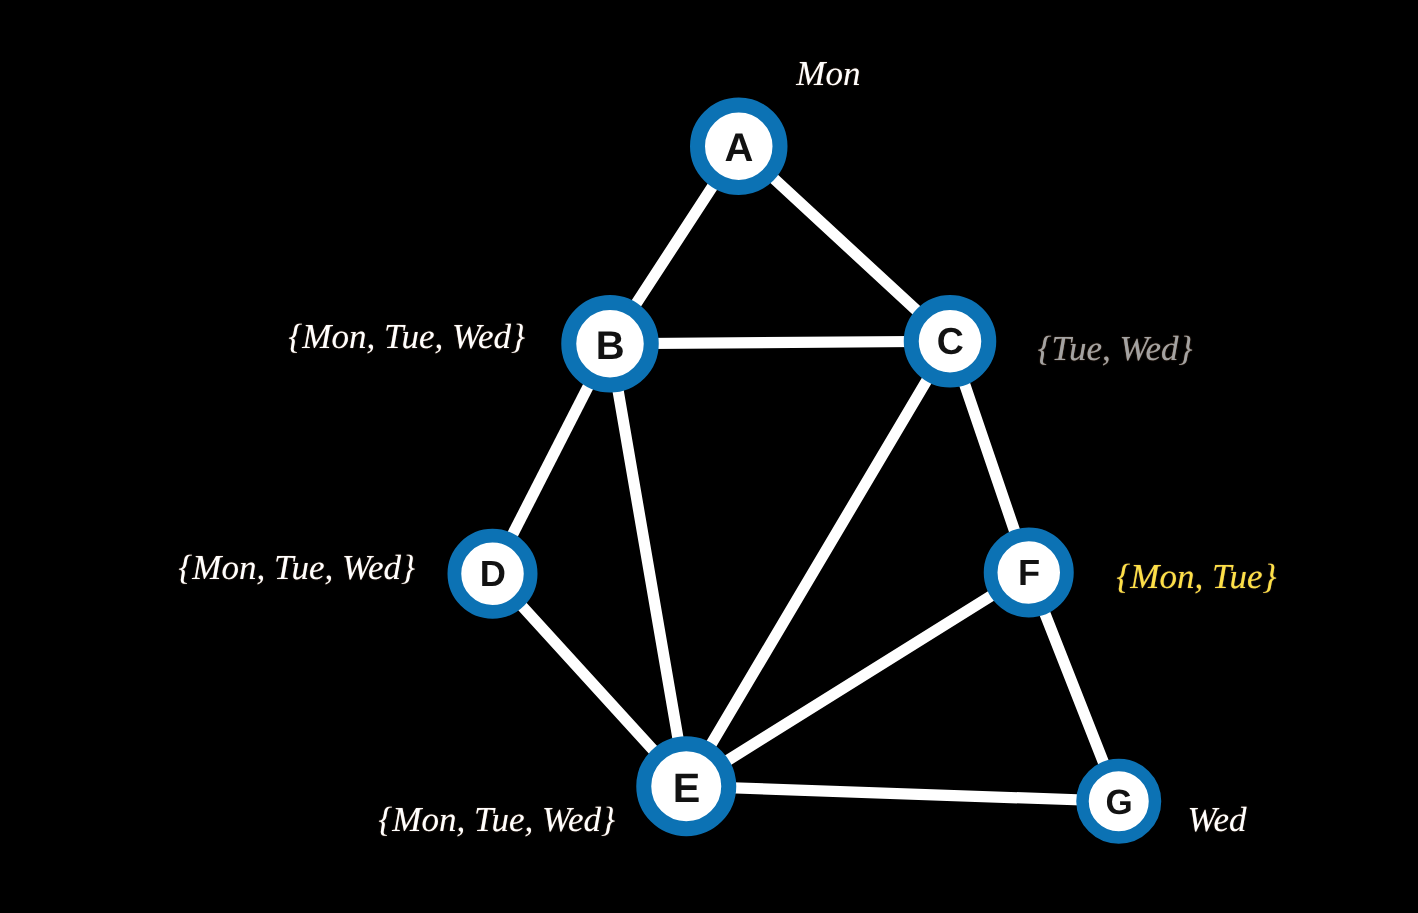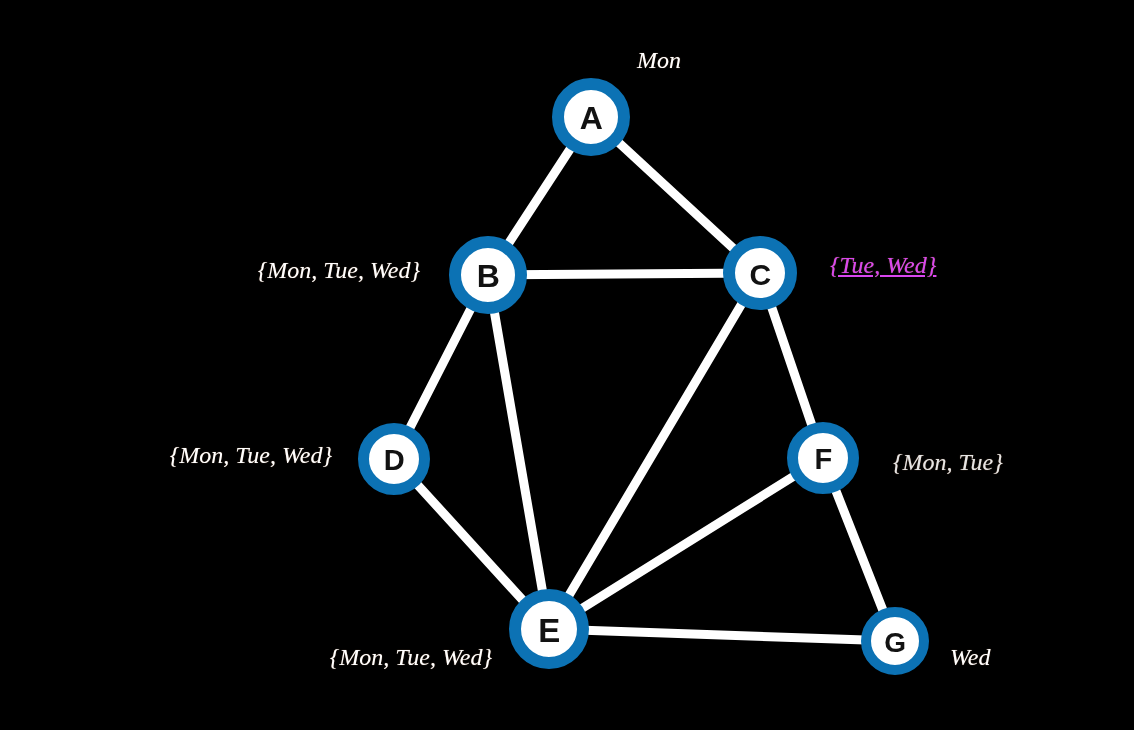--- a/index.html
+++ b/index.html
@@ -43,21 +43,21 @@
     font-weight: bold;
     text-anchor: middle;
     dominant-baseline: central;
     letter-spacing: -0.5px;
   }
   .domain-label {
     position: absolute;
     color: #ffffff;
     font-family: "Liberation Serif", "DejaVu Serif", serif;
     font-style: italic;
-    font-size: 24px;
+    font-size: 28px;
     line-height: 1;
     white-space: nowrap;
     text-shadow: 0 0 1px rgba(255,190,140,0.55);
     transform: translateY(-50%);
   }
   .domain-label.align-right {
   }
 </style>
 </head>
 <body>
@@ -106,20 +106,20 @@
         <g>
           <circle class="node-ring" cx="895" cy="641" r="29" fill="#ffffff" stroke="#0c72b4" stroke-width="10"></circle>
           <text class="node-letter" x="895" y="642" font-size="28" fill="#121212">G</text>
         </g>
       </g>
   </svg>
 
   <div id="label-layer">
       <div class="domain-label" style="top: 60px; color: rgb(255, 255, 255); left: 637px;">Mon</div>
       <div class="domain-label align-right" style="top: 270px; color: rgb(255, 255, 255); right: 714px;">{Mon, Tue, Wed}</div>
-      <div class="domain-label" style="top: 265px; color: #d946ef; left: 830px; text-decoration: underline;">{Tue, Wed}</div>
+      <div class="domain-label" style="top: 280px; color: #a3a3a3; left: 830px;">{Tue, Wed}</div>
       <div class="domain-label align-right" style="top: 455px; color: rgb(255, 255, 255); right: 802px;">{Mon, Tue, Wed}</div>
-      <div class="domain-label" style="top: 462px; color: #e5e5e5; left: 893px;">{Mon, Tue}</div>
+      <div class="domain-label" style="top: 462px; color: #fde047; left: 893px;">{Mon, Tue}</div>
       <div class="domain-label align-right" style="top: 657px; color: rgb(255, 255, 255); right: 642px;">{Mon, Tue, Wed}</div>
       <div class="domain-label" style="top: 657px; color: rgb(255, 255, 255); left: 950px; text-align: right;">Wed</div>
     </div>
 
 </div>
 
 </body></html>

